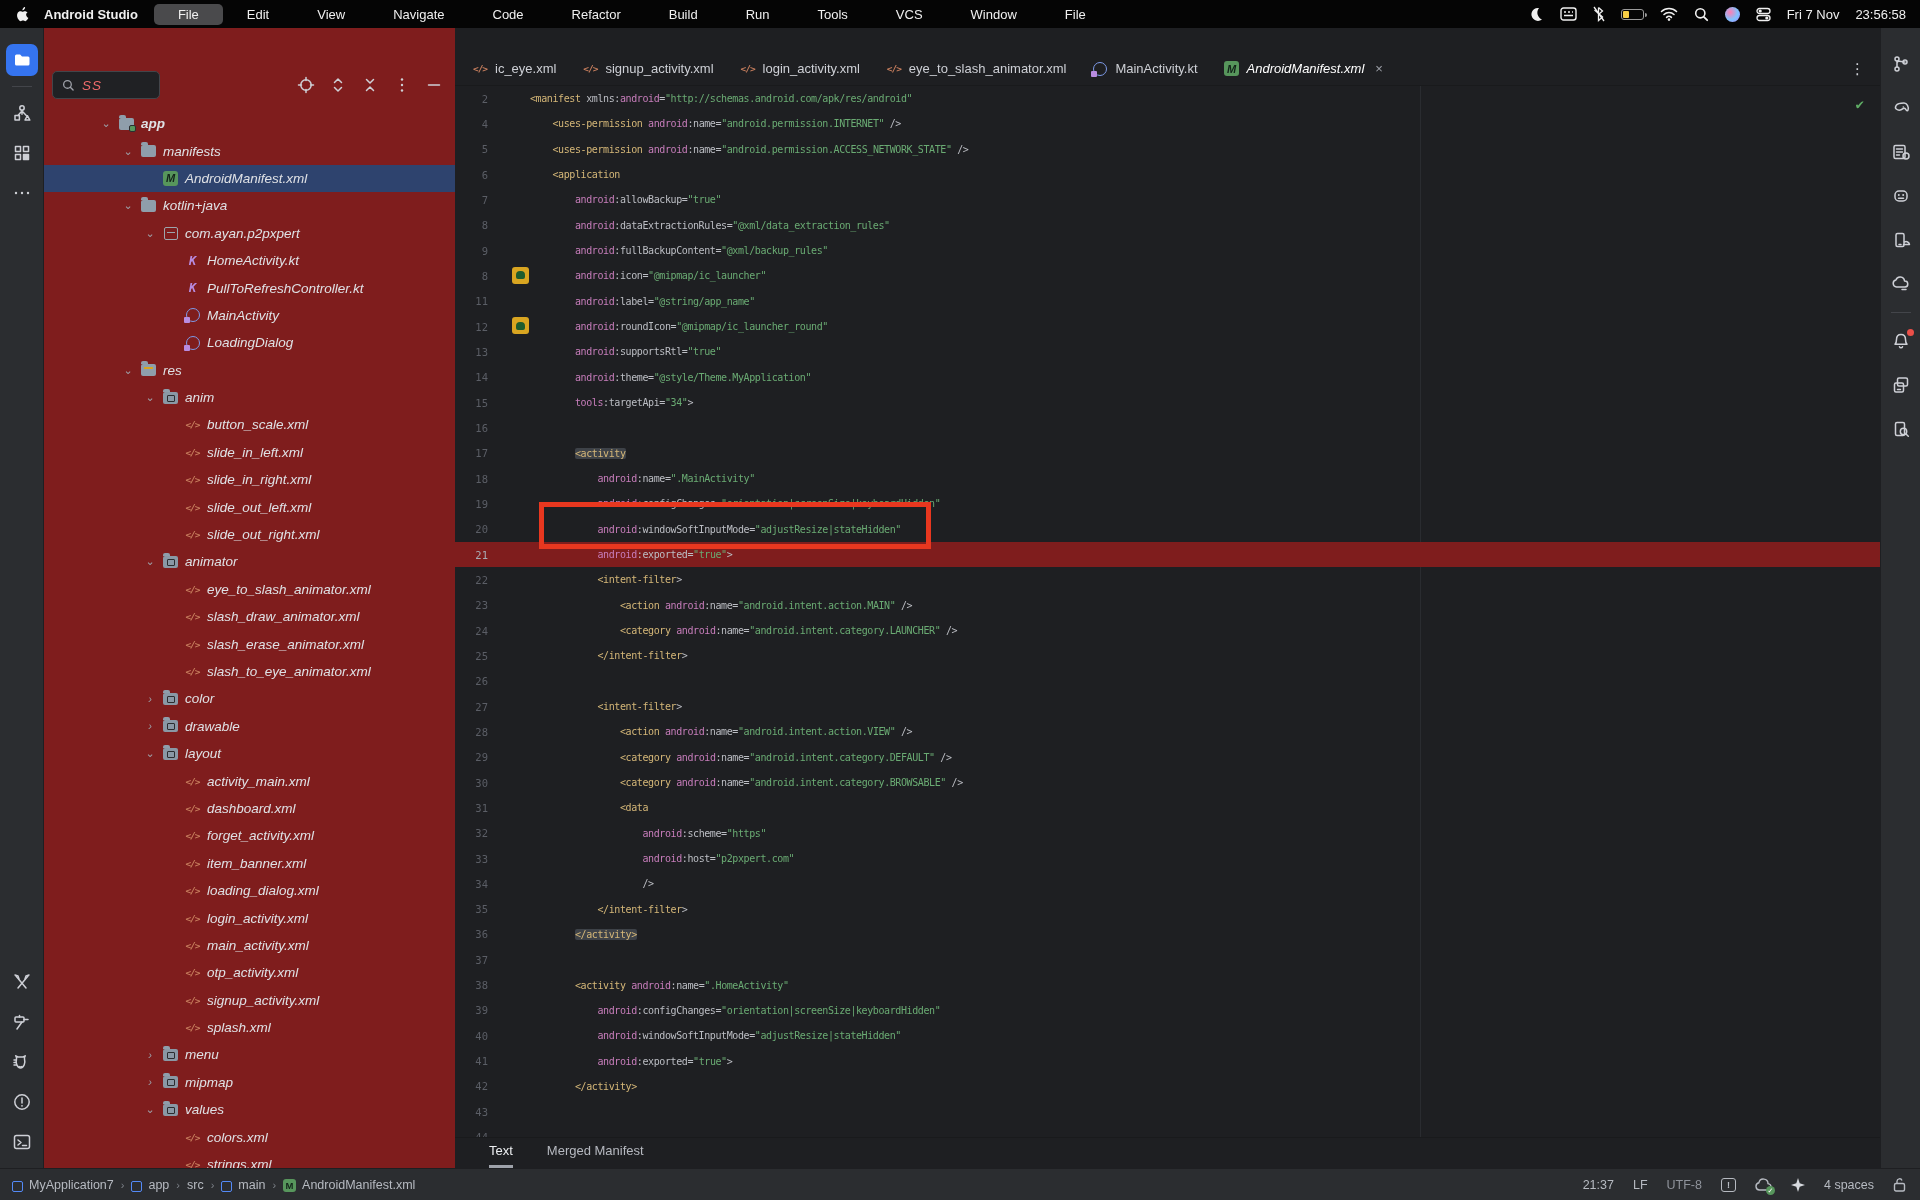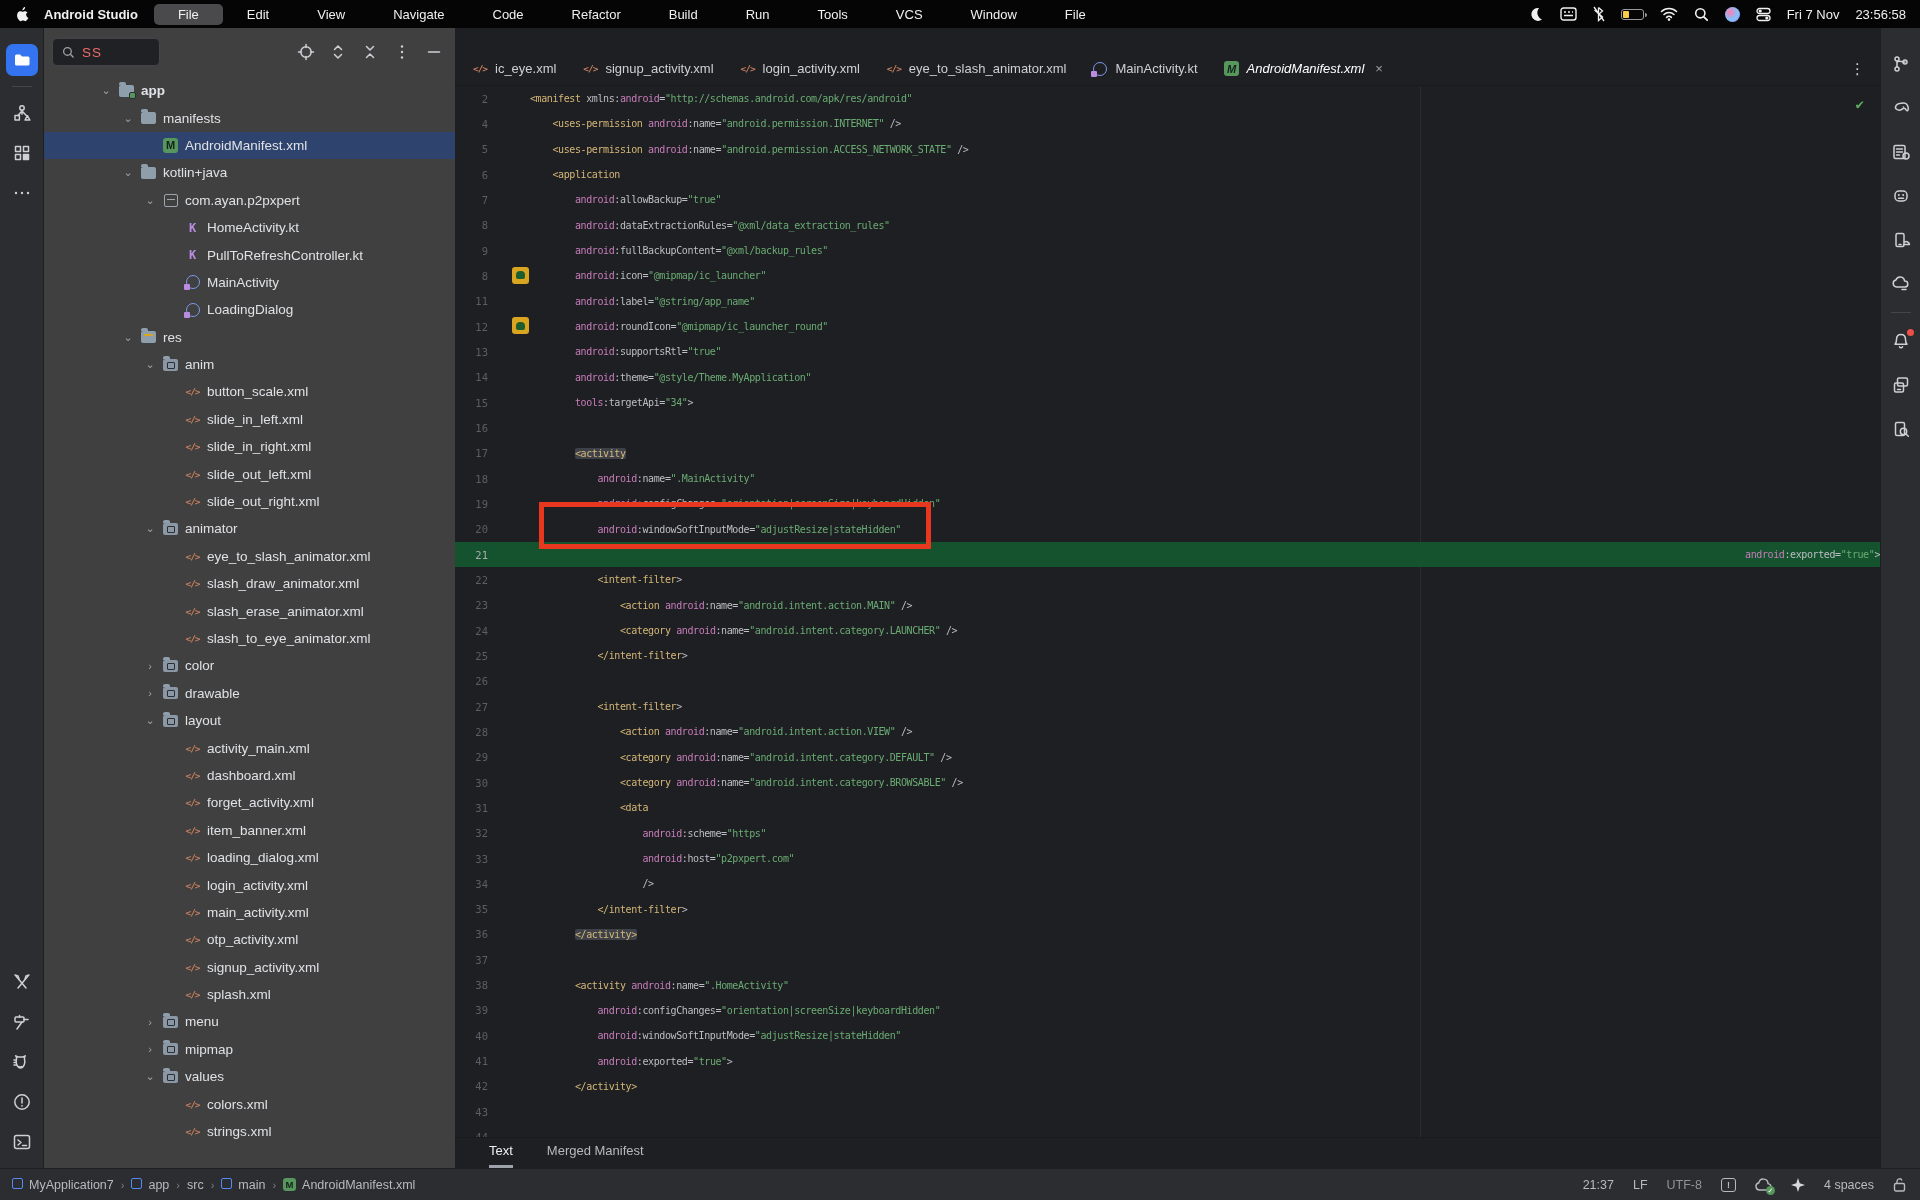--- a/index.html
+++ b/index.html
@@ -28,21 +28,21 @@
     display:flex; flex-direction:column; align-items:center; padding-top:12px; }
   .lstrip .grp-bottom { margin-top:auto; margin-bottom:6px; display:flex; flex-direction:column; align-items:center; }
   .sbtn { width:32px; height:32px; margin:4px 0; border-radius:7px; display:flex; align-items:center; justify-content:center; color:#ced0d6; }
   .sbtn.active { background:#3574f0; color:#fff; }
   .sdiv { width:20px; height:1px; background:#43454a; margin:6px 0; }
   .rstrip { width:40px; background:#2b2d30; border-left:1px solid #1e1f22;
     display:flex; flex-direction:column; align-items:center; padding-top:14px; }
   .rstrip .sbtn { margin:6px 0; position:relative; }
   .badge-dot { position:absolute; top:4px; right:3px; width:7px; height:7px; border-radius:50%; background:#eb4f48; }
   
-  .ppanel { width:411px; background:#404040; display:flex; flex-direction:column; padding-top:7px; }
+  .ppanel { width:411px; background:#7f1d1d; display:flex; flex-direction:column; padding-top:40px;font-style:italic; }
   .phead { height:34px; display:flex; align-items:center; padding:0 10px 0 8px; }
   .searchbox { display:flex; align-items:center; gap:7px; background:#202124; border:1px solid #43454a;
     border-radius:5px; height:28px; width:108px; padding:0 9px; }
   .searchbox .stext { color:#ef6b6b; font-size:13.5px; letter-spacing:1px; }
   .phead-icons { margin-left:auto; display:flex; align-items:center; gap:10px; color:#ced0d6; }
   .phico { width:22px; height:22px; display:flex; align-items:center; justify-content:center; border-radius:4px; }
   .tree { flex:1; overflow:hidden; margin-top:8px; font-size:13.5px; color:#dfe1e5; }
   .trow { height:27.4px; display:flex; align-items:center; gap:6px; white-space:nowrap; }
   .trow.sel { background:#2e436e; }
   .tchev { width:12px; text-align:center; color:#9da0a8; font-size:11px; flex:0 0 12px; }
@@ -69,40 +69,40 @@
   .espacer { height:24px; }
   .tabbar { height:34px; display:flex; align-items:center; border-bottom:1px solid #191a1c; padding-left:4px; }
   .tab { display:flex; align-items:center; gap:7px; padding:0 13px; height:100%; font-size:13px; color:#ced0d6; }
   .tab .ticon { width:16px; flex:0 0 16px; }
   .tab.active { color:#fff; font-style:italic; }
   .tab .close { color:#9da0a8; font-style:normal; margin-left:4px; font-size:13px; }
   .tab-kebab { margin-left:auto; margin-right:14px; color:#ced0d6; font-size:15px; letter-spacing:1px; }
   .codewrap { flex:1; position:relative; overflow:hidden; font-family:"DejaVu Sans Mono","Liberation Mono",monospace; }
   .vguide { position:absolute; left:965px; top:0; bottom:0; width:1px; background:#2a2c30; }
   .cl { height:25.33px; display:flex; align-items:center; position:relative; }
-  .cl.caret { background:#14532d;justify-content:space-between; }
+  .cl.caret { background:#7f1d1d; }
   .gut { width:47px; flex:0 0 47px; text-align:right; padding-right:14px; font-size:10.5px; color:#5b5e66; }
   .cl.caret .gut { color:#a8abb3; }
   .gicon { position:absolute; left:57px; top:3.5px; width:17px; height:17px; background:#d9a521; border-radius:3px;
     display:flex; align-items:center; justify-content:center; }
   .gicon i { width:9px; height:8px; background:#1d5c2e; border-radius:4px 4px 2px 2px; display:block; }
   .codetext { white-space:pre; font-size:10px; letter-spacing:-0.4px; padding-left:28px; }
   .c-t { color:#d5b778; } .c-n { color:#c77dbb; } .c-a { color:#bcbec4; } .c-s { color:#6aab73; }
   .seg-hl { background:#3e4248; border-radius:2px; }
   .annotation { position:absolute; left:84px; top:416px; width:392px; height:47px;
     border:5px solid #e8371f; z-index:6; }
   .inspect-ok { position:absolute; right:16px; top:10px; color:#5fad65; font-size:14px; }
   .texttabs { height:31px; border-top:1px solid #191a1c; display:flex; align-items:flex-end; gap:34px; padding-left:34px; font-size:13px; }
   .ttab { padding-bottom:7px; color:#b6b9c0; border-bottom:3px solid transparent; }
   .ttab.active { color:#eceef1; border-bottom-color:#9ea2aa; }
   
   .statusbar { height:32px; background:#2b2d30; border-top:1px solid #1e1f22; display:flex; align-items:center;
     font-size:12.5px; color:#b6bac1; padding:0 14px 0 12px; }
   .crumbs { display:flex; align-items:center; gap:7px; }
-  .crumb { display:flex; align-items:flex-start; gap:6px; }
+  .crumb { display:flex; align-items:flex-end; gap:6px; }
   .csep { color:#7d8188; font-size:11px; }
   .cico-mod { width:11px; height:11px; border:1.6px solid #548af7; border-radius:2px; }
   .gi-m.small { width:13px; height:13px; font-size:9.5px; }
   .sb-right { margin-left:auto; display:flex; align-items:center; gap:19px; }
   .sb-ico { display:flex; align-items:center; color:#b6bac1; }
   .boxexcl { width:15px; height:14px; border:1.4px solid #b6bac1; border-radius:3px; display:flex; align-items:center;
     justify-content:center; font-size:9px; font-weight:bold; }
   .aiwrap { position:relative; width:17px; height:15px; }
   .aiwrap .chk { position:absolute; right:-3px; bottom:-3px; width:9px; height:9px; background:#57965c; border-radius:50%;
     color:#fff; font-size:7px; display:flex; align-items:center; justify-content:center; }

